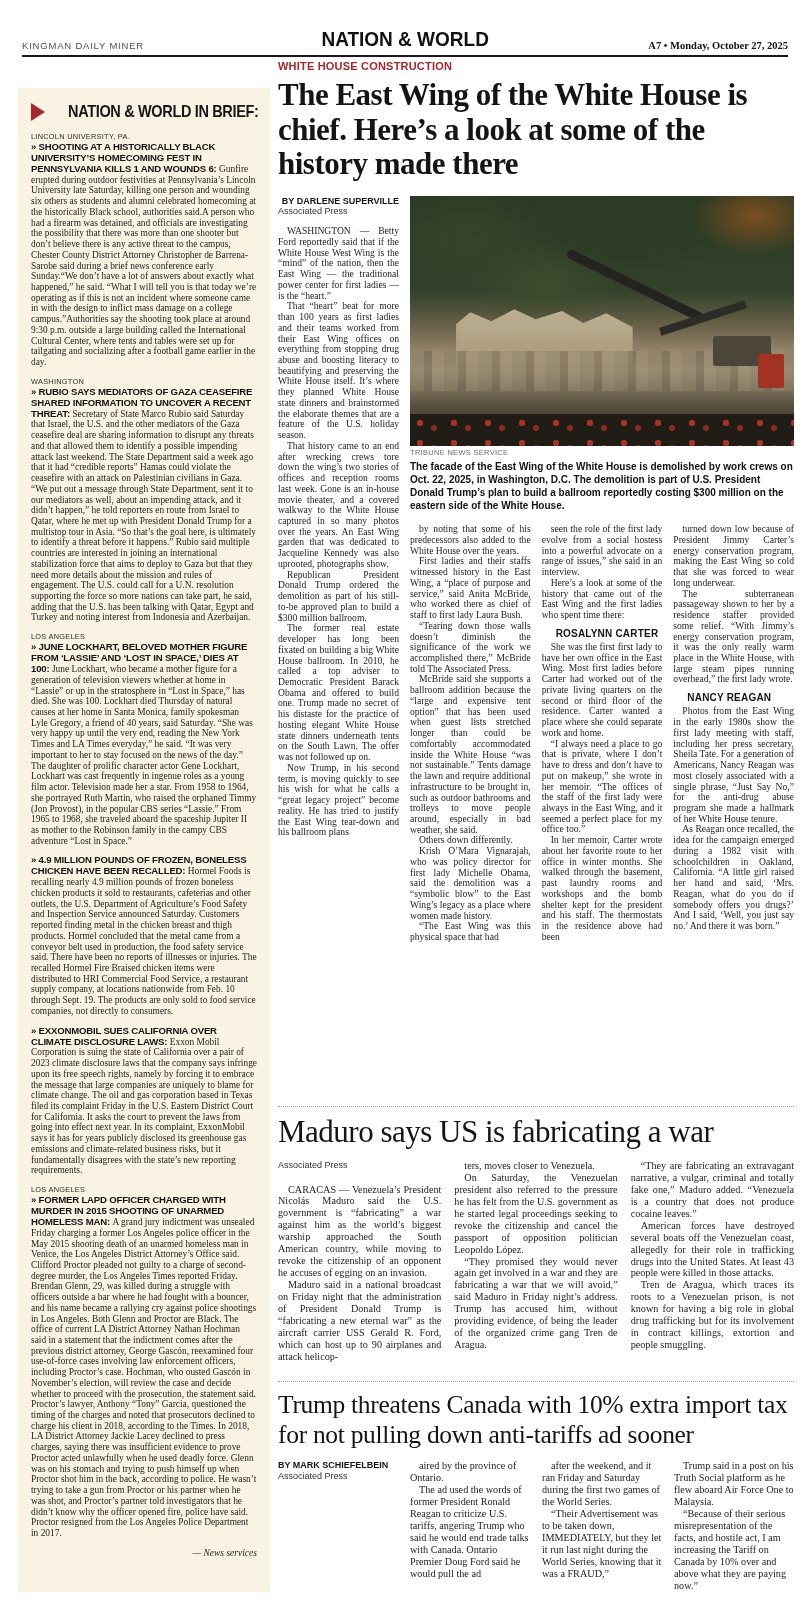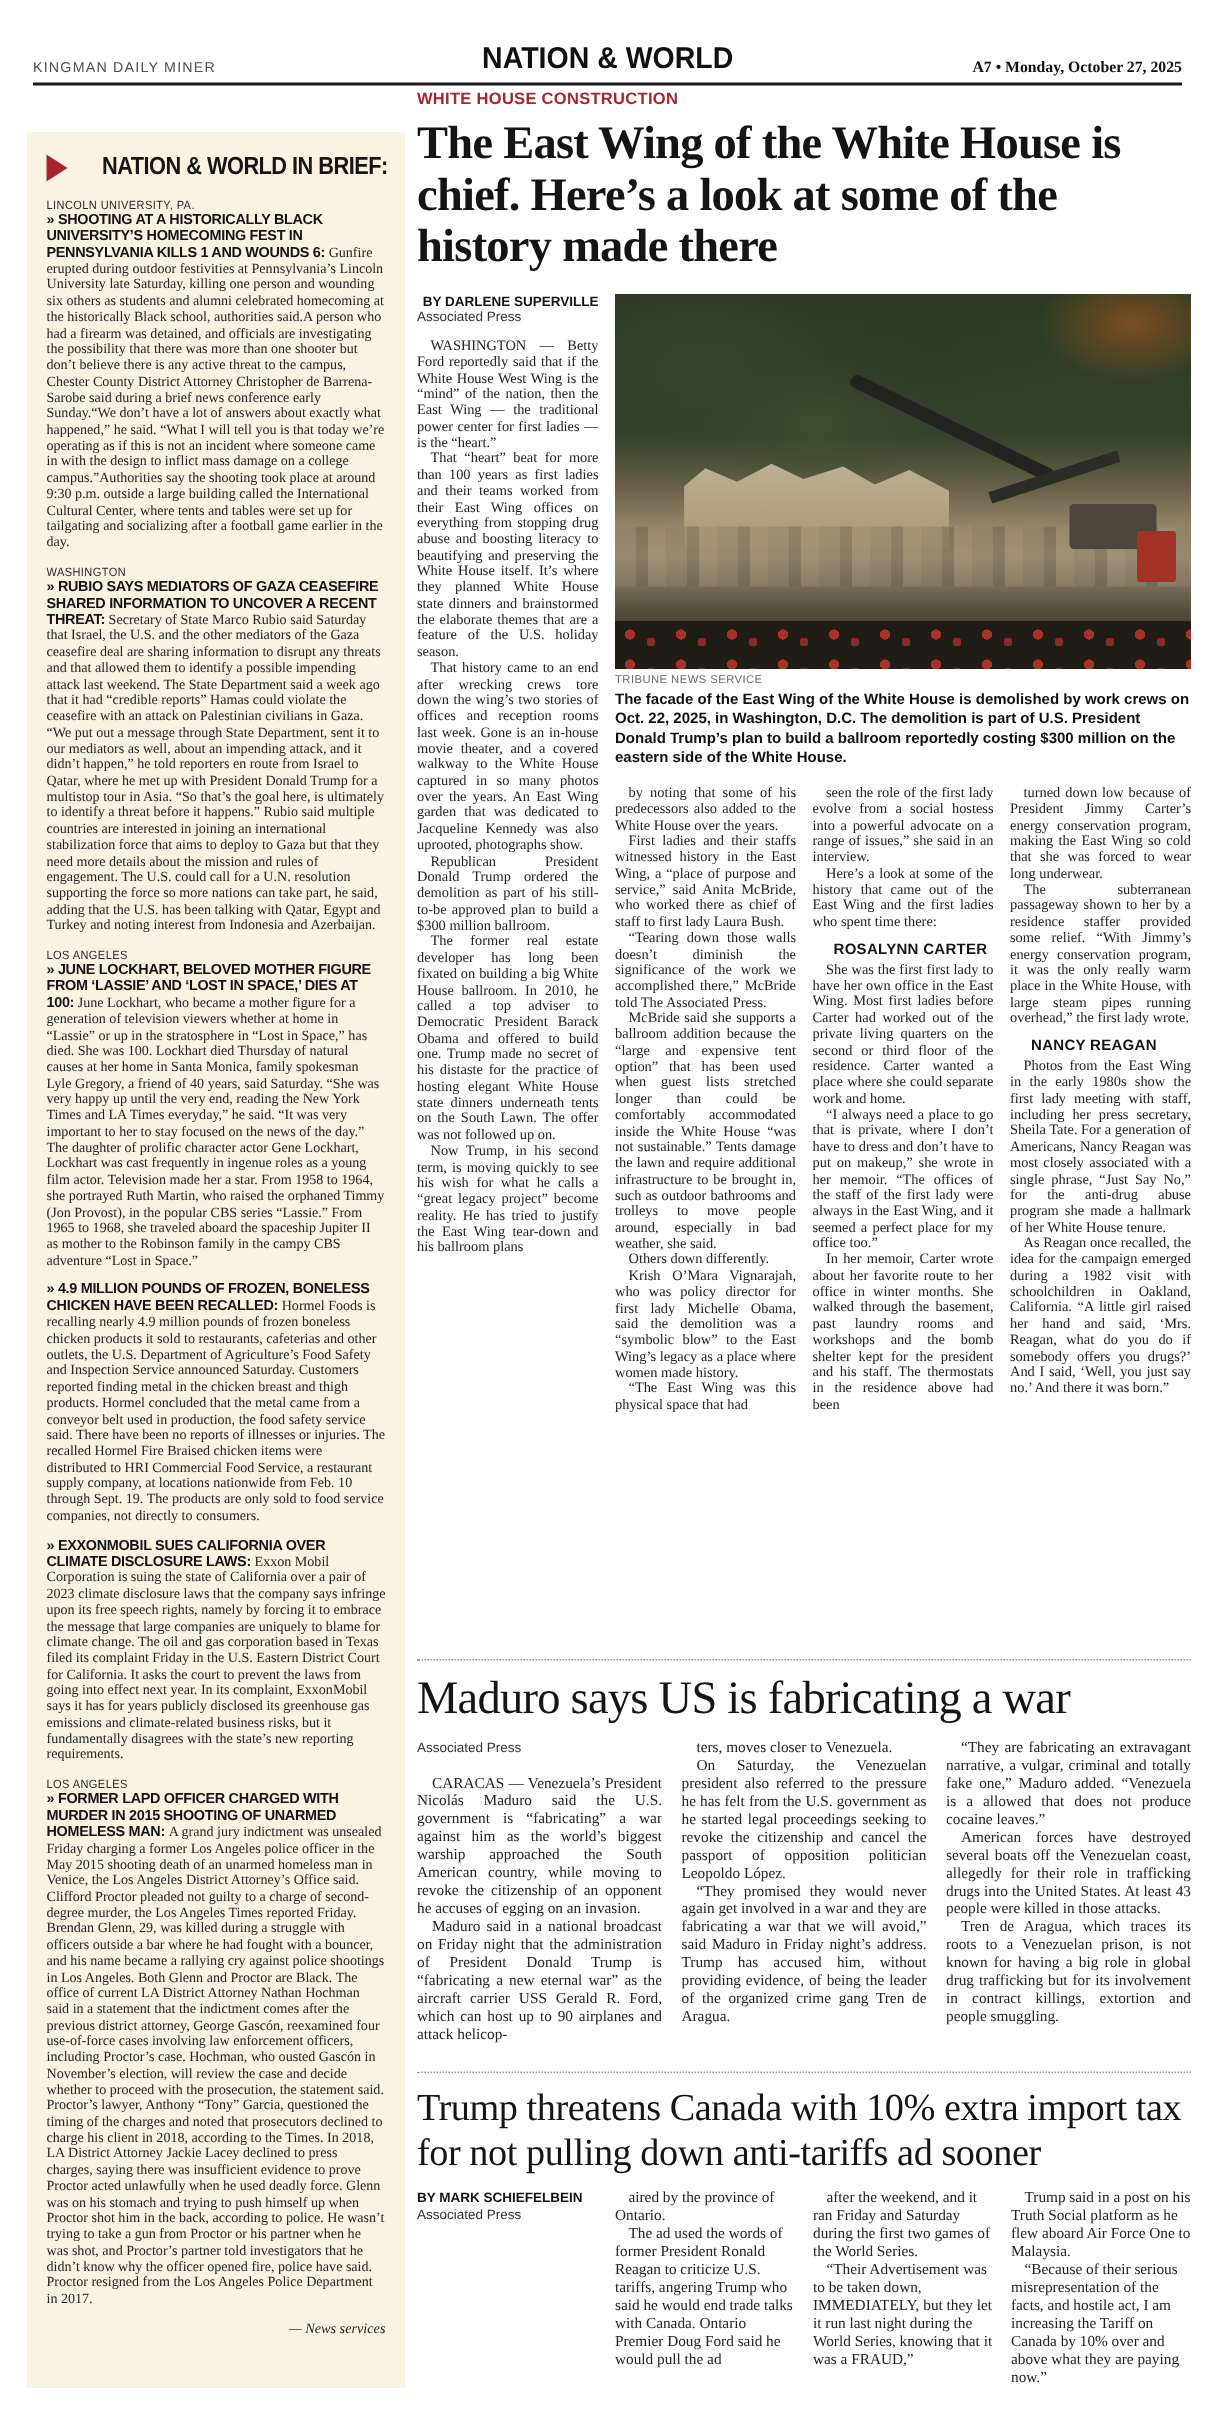--- a/index.html
+++ b/index.html
@@ -190,21 +190,21 @@
             <p class="para">CARACAS — Venezuela’s President Nicolás Maduro said the U.S. government is “fabricating” a war against him as the world’s biggest warship approached the South American country, while moving to revoke the citizenship of an opponent he accuses of egging on an invasion.</p>
             <p class="para">Maduro said in a national broadcast on Friday night that the administration of President Donald Trump is “fabricating a new eternal war” as the aircraft carrier USS Gerald R. Ford, which can host up to 90 airplanes and attack helicop-</p>
           </div>
       </div>
       <div class="m-col">
           <p class="para">ters, moves closer to Venezuela.</p>
           <p class="para">On Saturday, the Venezuelan president also referred to the pressure he has felt from the U.S. government as he started legal proceedings seeking to revoke the citizenship and cancel the passport of opposition politician Leopoldo López.</p>
           <p class="para">“They promised they would never again get involved in a war and they are fabricating a war that we will avoid,” said Maduro in Friday night’s address. Trump has accused him, without providing evidence, of being the leader of the organized crime gang Tren de Aragua.</p>
         </div>
       <div class="m-col">
-          <p class="para">“They are fabricating an extravagant narrative, a vulgar, criminal and totally fake one,” Maduro added. “Venezuela is a allowed that does not produce cocaine leaves.”</p>
+          <p class="para">“They are fabricating an extravagant narrative, a vulgar, criminal and totally fake one,” Maduro added. “Venezuela is a country that does not produce cocaine leaves.”</p>
           <p class="para">American forces have destroyed several boats off the Venezuelan coast, allegedly for their role in trafficking drugs into the United States. At least 43 people were killed in those attacks.</p>
           <p class="para">Tren de Aragua, which traces its roots to a Venezuelan prison, is not known for having a big role in global drug trafficking but for its involvement in contract killings, extortion and people smuggling.</p>
         </div>
     </div>
   </div>
 
   <div class="canada">
     <div class="dotted"></div>
     <h2 class="c-h">Trump threatens Canada with 10% extra import tax for not pulling down anti-tariffs ad sooner</h2>
     <div class="c-cols">

